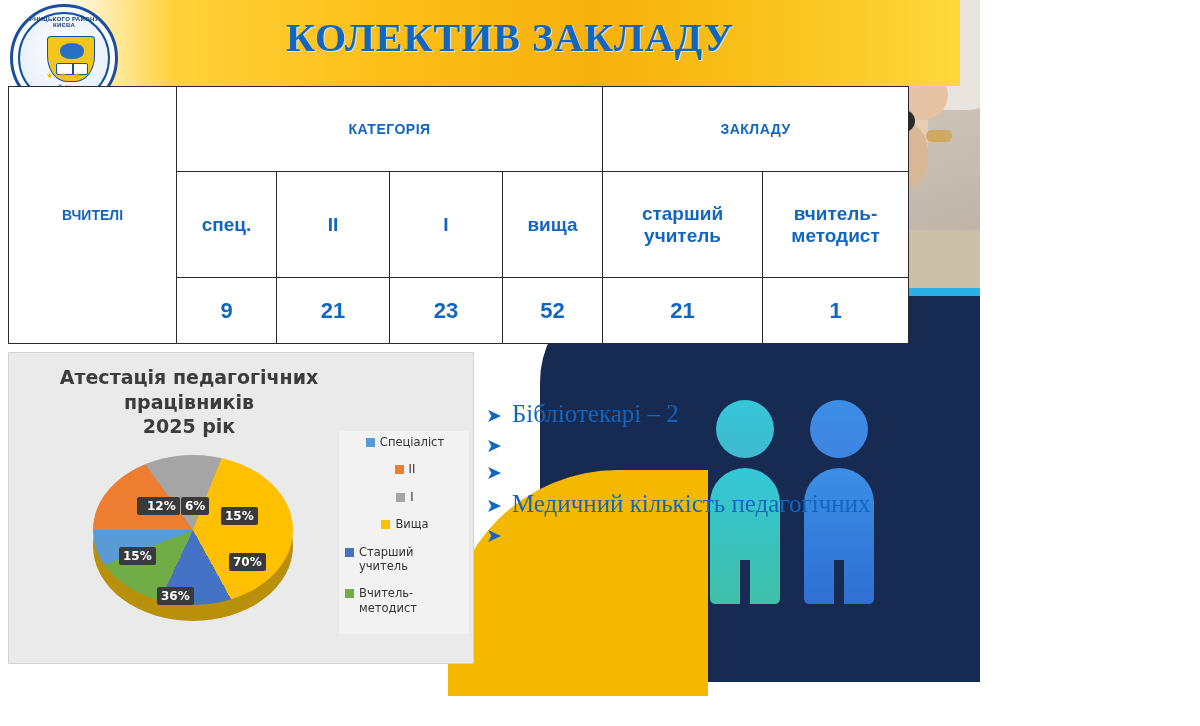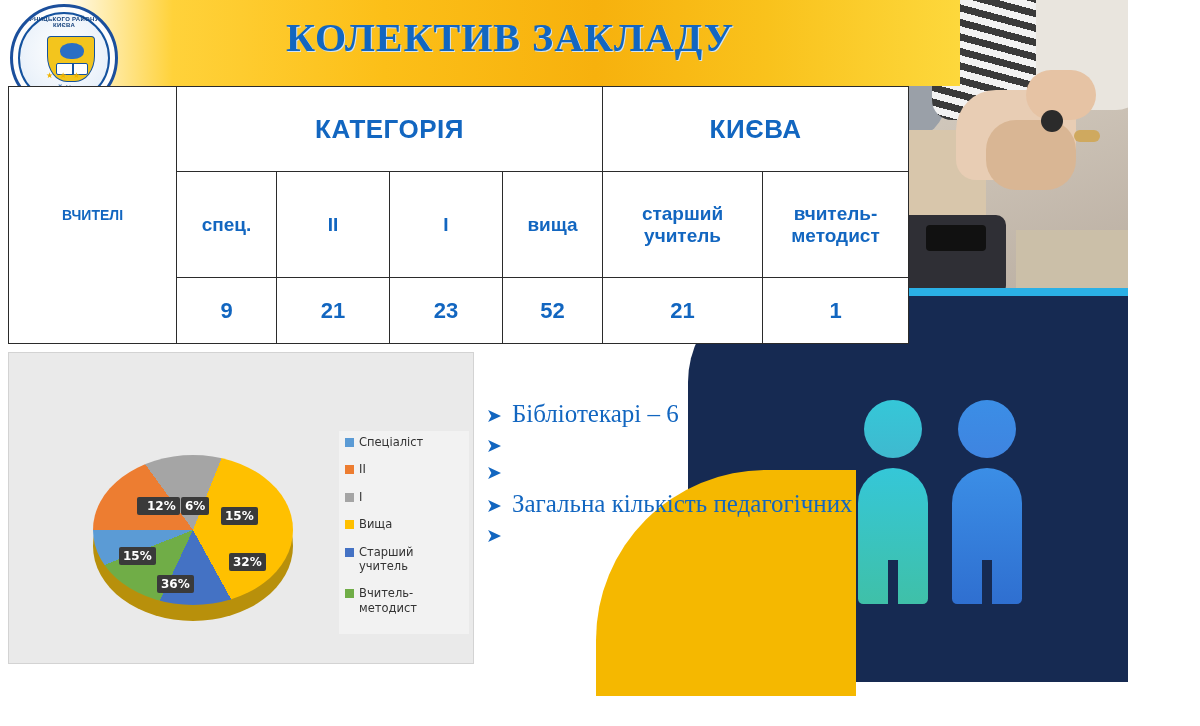--- a/index.html
+++ b/index.html
@@ -4,21 +4,21 @@
 <style>
   * { box-sizing: border-box; }
   html, body { margin: 0; padding: 0; }
   body {
     width: 1200px; height: 726px;
     background: #ffffff;
     font-family: "Liberation Sans", sans-serif;
     overflow: hidden;
     position: relative;
   }
-  .slide { position: relative; width: 1128px; height: 726px; overflow: hidden; background:#fff; }
+  .slide { position: relative; width: 980px; height: 726px; overflow: hidden; background:#fff; }
 
   
   .header-band {
     position: absolute; left: 0; top: 0; width: 960px; height: 86px;
     background: linear-gradient(90deg, #ffffff 0%, #ffffff 6%, #ffd23a 18%, #fcbf18 40%, #f7b10d 62%, #f9c21c 80%, #fdd83c 100%);
   }
   .header-title {
     position: absolute; left: 200px; top: 14px; width: 620px; height: 56px;
     text-align: center;
     color: #1266c0;
@@ -112,21 +112,21 @@
     border-collapse: collapse;
     table-layout: fixed;
   }
   table.staff td, table.staff th {
     border: 1px solid #2b2b2b;
     text-align: center;
     vertical-align: middle;
     color: #1266c0;
     font-weight: bold;
   }
-  .cell-group { font-size: 26px; letter-spacing: .5px; }
+  .cell-group { font-size: 14px; letter-spacing: .5px; }
   .cell-rowlabel { font-size: 14px; }
   .cell-sub { font-size: 19px; line-height: 1.15; }
   .cell-num { font-size: 22px; }
 
   
   .chart-card {
     position: absolute; left: 8px; top: 352px; width: 466px; height: 312px;
     background: #eaeaea;
     border: 1px solid #d3d3d3;
   }
@@ -163,21 +163,21 @@
     font-size: 12px; font-weight: bold;
     padding: 2px 4px; border-radius: 2px;
     font-family: "DejaVu Sans", sans-serif;
     white-space: nowrap;
   }
   .legend {
     position: absolute; left: 330px; top: 78px; width: 130px;
     background: #f2f2f2;
     padding: 4px 4px 6px 6px;
   }
-  .legend-item { display: flex; align-items: flex-start; margin-bottom: 13px; }
+  .legend-item { display: flex; align-items: flex-start; margin-bottom: 13px; justify-content: center; }
   .legend-swatch { width: 9px; height: 9px; margin-right: 5px; margin-top: 3px; flex: none; }
   .legend-text { font-size: 11.5px; color: #333; line-height: 1.25; font-family: "DejaVu Sans", sans-serif; }
 
   
   .bullets {
     position: absolute; left: 486px; top: 400px; width: 460px;
   }
   .bullet-row { display: flex; align-items: baseline; margin-bottom: 8px; }
   .bullet-arrow { color: #1266c0; font-size: 19px; margin-right: 10px; line-height: 1; }
   .bullet-text {
@@ -244,21 +244,21 @@
         <col style="width:113px">
         <col style="width:113px">
         <col style="width:100px">
         <col style="width:160px">
         <col style="width:146px">
       </colgroup>
       <tbody>
         <tr>
           <td rowspan="3" class="cell-rowlabel">ВЧИТЕЛІ</td>
           <td colspan="4" class="cell-group">КАТЕГОРІЯ</td>
-          <td colspan="2" class="cell-group">КИЄВА</td>
+          <td colspan="2" class="cell-group">ЗАКЛАДУ</td>
         </tr>
         <tr style="height:106px;">
           <td class="cell-sub">спец.</td>
           <td class="cell-sub">II</td>
           <td class="cell-sub">I</td>
           <td class="cell-sub">вища</td>
           <td class="cell-sub">старший учитель</td>
           <td class="cell-sub">вчитель-методист</td>
         </tr>
         <tr style="height:66px;">
@@ -267,28 +267,32 @@
           <td class="cell-num">23</td>
           <td class="cell-num">52</td>
           <td class="cell-num">21</td>
           <td class="cell-num">1</td>
         </tr>
       </tbody>
     </table>
   </div>
 
   <div class="chart-card">
+    <div class="chart-title">
+      <div>Атестація педагогічних працівників</div>
+      <div>2025 рік</div>
+    </div>
 
     <div class="pie-area">
       <div class="pie-shadow"></div>
       <div class="pie"></div>
       <div class="pie-label" style="left:112px; top:56px;">6%</div>
       <div class="pie-label" style="left:152px; top:66px;">15%</div>
-      <div class="pie-label" style="left:160px; top:112px;">32%</div>
-      <div class="pie-label" style="left:88px;  top:134px;">36%</div>
+      <div class="pie-label" style="left:160px; top:112px;">70%</div>
+      <div class="pie-label" style="left:88px;  top:146px;">36%</div>
       <div class="pie-label" style="left:50px;  top:106px;">15%</div>
       <div class="pie-label" style="left:68px;  top:56px;padding-left:10px;">12%</div>
     </div>
 
     <div class="legend">
       <div class="legend-item">
         <span class="legend-swatch" style="background:#5b9bd5;"></span>
         <span class="legend-text">Спеціаліст</span>
       </div>
       <div class="legend-item">
@@ -310,31 +314,31 @@
       <div class="legend-item">
         <span class="legend-swatch" style="background:#70ad47;"></span>
         <span class="legend-text">Вчитель-методист</span>
       </div>
     </div>
   </div>
 
   <div class="bullets">
     <div class="bullet-row">
       <span class="bullet-arrow">➤</span>
-      <span class="bullet-text">Бібліотекарі – 6</span>
-    </div>
-    <div class="bullet-row">
-      <span class="bullet-arrow">➤</span>
-    </div>
-    <div class="bullet-row">
-      <span class="bullet-arrow">➤</span>
-    </div>
-    <div class="bullet-row">
-      <span class="bullet-arrow">➤</span>
-      <span class="bullet-text">Загальна кількість педагогічних</span>
+      <span class="bullet-text">Бібліотекарі – 2</span>
+    </div>
+    <div class="bullet-row">
+      <span class="bullet-arrow">➤</span>
+    </div>
+    <div class="bullet-row">
+      <span class="bullet-arrow">➤</span>
+    </div>
+    <div class="bullet-row">
+      <span class="bullet-arrow">➤</span>
+      <span class="bullet-text">Медичний кількість педагогічних</span>
     </div>
     <div class="bullet-row">
       <span class="bullet-arrow">➤</span>
     </div>
   </div>
 
   <div class="bottom-white-strip"></div>
 </div>
 
 </body></html>

